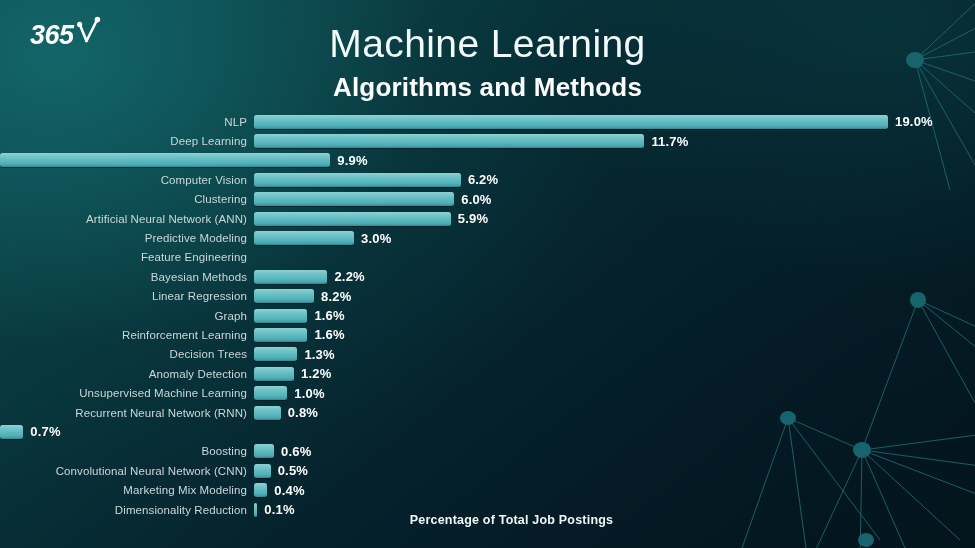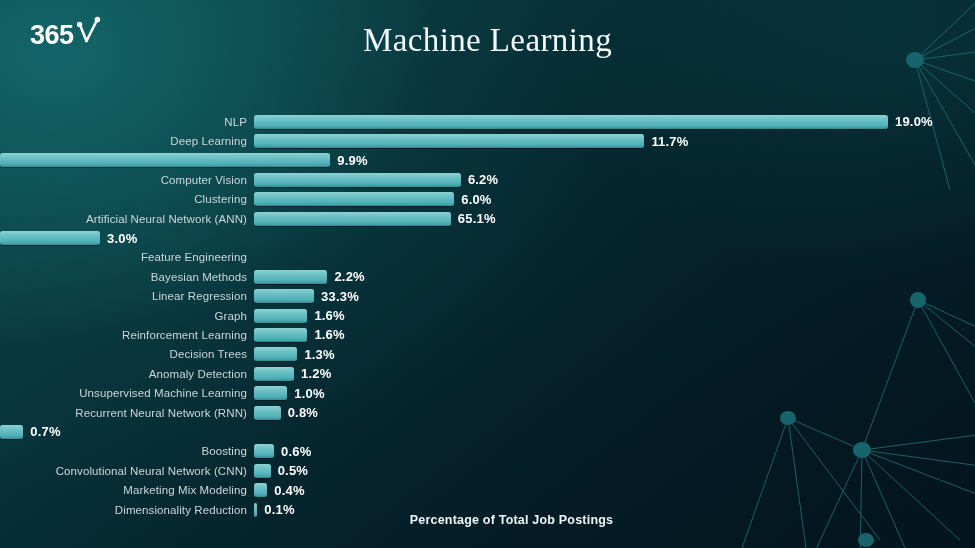--- a/index.html
+++ b/index.html
@@ -22,29 +22,29 @@
   #net { position:absolute; inset:0; width:975px; height:548px; pointer-events:none; }
 
   
   #logo {
     position:absolute; left:30px; top:22px;
     display:flex; align-items:flex-start; gap:1px;
     color:#ffffff;
   }
   #logo .word {
     font-size:27px; font-weight:bold; letter-spacing:-0.5px;
-    line-height:1; color:#ffffff;
+    line-height:1; color:#ffffff;font-style:italic;
   }
   #logo .mark { margin-top:-7px; }
 
   
   #title-block { position:absolute; left:0; right:0; top:20px; text-align:center; }
   #title-main {
-    font-size:33px; font-weight:300; color:#f2fbfb;
-    letter-spacing:0.4px; line-height:1.25;font-family:Liberation Serif, serif;
+    font-size:39px; font-weight:300; color:#f2fbfb;
+    letter-spacing:0.4px; line-height:1.25;
   }
   #title-sub {
     font-size:26px; font-weight:bold; color:#ffffff;
     letter-spacing:0.2px; line-height:1.3; margin-top:2px;
   }
 
   
   #chart { position:absolute; left:0; top:112px; width:975px; }
   .row {
     position:relative;
@@ -139,20 +139,21 @@
         <line x1="5" y1="10" x2="11.5" y2="26" stroke="#ffffff" stroke-width="2.6" stroke-linecap="round"></line>
         <line x1="11.5" y1="26" x2="22" y2="5" stroke="#ffffff" stroke-width="2.6" stroke-linecap="round"></line>
         <circle cx="4.6" cy="9.4" r="2.6" fill="#ffffff"></circle>
         <circle cx="22.4" cy="4.6" r="2.8" fill="#ffffff"></circle>
       </svg>
     </span>
   </div>
 
   <div id="title-block">
     <div id="title-main">Machine Learning</div>
+    <div id="title-sub">Algorithms and Methods</div>
   </div>
 
   <div id="chart">
       <div class="row">
         <div class="cat-label">NLP</div>
         <div class="bar-wrap">
           <div class="bar" style="width: 634px;"></div>
           <div class="val-label">19.0%</div>
         </div>
       </div>
@@ -180,44 +181,45 @@
         <div class="cat-label">Clustering</div>
         <div class="bar-wrap">
           <div class="bar" style="width: 200.211px;"></div>
           <div class="val-label">6.0%</div>
         </div>
       </div>
       <div class="row">
         <div class="cat-label">Artificial Neural Network (ANN)</div>
         <div class="bar-wrap">
           <div class="bar" style="width: 196.874px;"></div>
-          <div class="val-label">65.1%</div>
-        </div>
-      </div>
-      <div class="row">
+          <div class="val-label">5.9%</div>
+        </div>
+      </div>
+      <div class="row">
+        <div class="cat-label">Predictive Modeling</div>
         <div class="bar-wrap">
           <div class="bar" style="width: 100.105px;"></div>
           <div class="val-label">3.0%</div>
         </div>
       </div>
       <div class="row">
         <div class="cat-label">Feature Engineering</div>
       </div>
       <div class="row">
         <div class="cat-label">Bayesian Methods</div>
         <div class="bar-wrap">
           <div class="bar" style="width: 73.4105px;"></div>
           <div class="val-label">2.2%</div>
         </div>
       </div>
       <div class="row">
         <div class="cat-label">Linear Regression</div>
         <div class="bar-wrap">
           <div class="bar" style="width: 60.0632px;"></div>
-          <div class="val-label">33.3%</div>
+          <div class="val-label">8.2%</div>
         </div>
       </div>
       <div class="row">
         <div class="cat-label">Graph</div>
         <div class="bar-wrap">
           <div class="bar" style="width: 53.3895px;"></div>
           <div class="val-label">1.6%</div>
         </div>
       </div>
       <div class="row">

